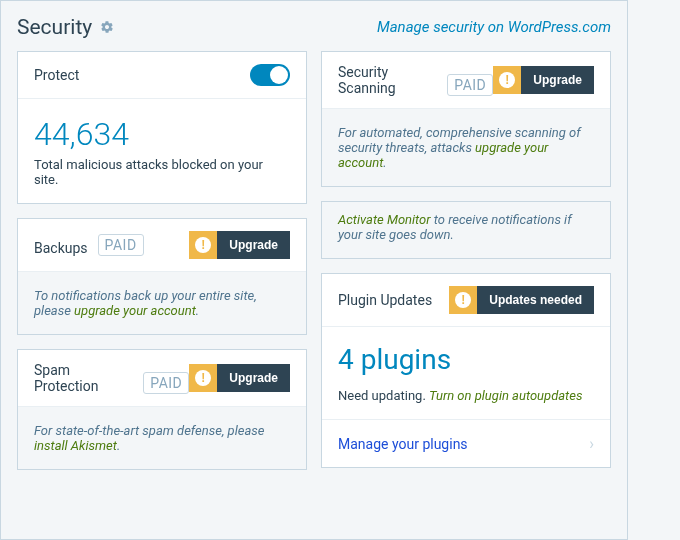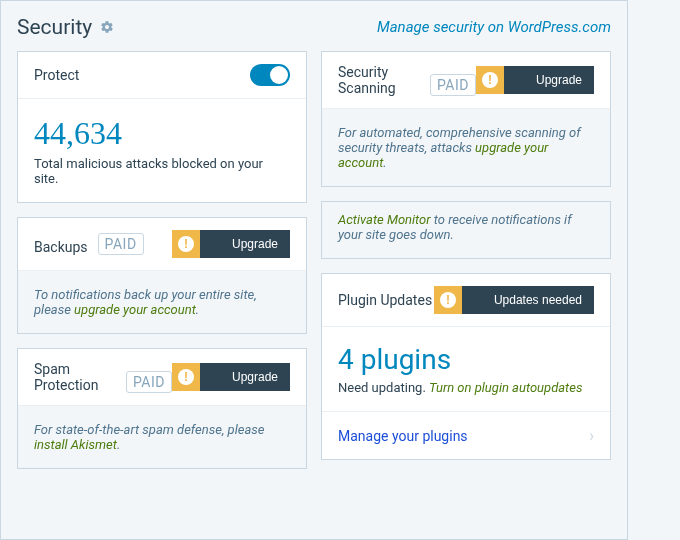--- a/index.html
+++ b/index.html
@@ -15,26 +15,26 @@
 .card { background: #fff; border: 1px solid #c8d7e1; }
 .card-header { display: flex; align-items: center; justify-content: space-between; padding: 12px 16px; background: #fff; border-bottom: 1px solid #e9eff3; }
 .card-header.no-border { border-bottom: none; }
 .card-header-left { display: flex; align-items: flex-end; gap: 10px; }
 .card-title { font-size: 14px; font-weight: 400; color: #2e4453; }
 .paid-badge { font-size: 14px; color: #87a6bc; border: 1px solid #c8d7e1; padding: 2px 6px; border-radius: 3px; letter-spacing: 0.5px; }
 .toggle { width: 40px; height: 22px; background: #0087be; border-radius: 11px; position: relative; }
 .toggle::after { content: ""; position: absolute; right: 2px; top: 2px; width: 18px; height: 18px; background: #fff; border-radius: 50%; }
 .upgrade-btn { display: flex; align-items: center; background: #2e4453; color: #fff; font-size: 12px; border: none; cursor: pointer; height: 28px; }
 .upgrade-btn .icon-box { width: 28px; height: 28px; background: #f0b849; display: flex; align-items: center; justify-content: center; }
-.upgrade-btn .btn-text { padding: 0 12px; font-weight: 400; margin-left: 20px; }
+.upgrade-btn .btn-text { padding: 0 12px; font-weight: 700; }
 .exclaim { width: 16px; height: 16px; border-radius: 50%; background: #fff; display: flex; align-items: center; justify-content: center; color: #f0b849; font-weight: 700; font-size: 12px; }
 .card-body { padding: 16px; font-size: 13px; color: #4f748e; }
 .card-body.gray { background: #f3f6f8; font-style: italic; }
-.big-number { font-size: 32px; font-weight: 300; color: #0087be; margin-bottom: 4px; font-family: Liberation Serif, serif; }
-.big-plugins { font-size: 28px; font-weight: 400; color: #0087be; margin-bottom: 4px; }
+.big-number { font-size: 32px; font-weight: 300; color: #0087be; margin-bottom: 4px; }
+.big-plugins { font-size: 28px; font-weight: 400; color: #0087be; margin-bottom: 12px; }
 .link { color: #4d7c0f; font-style: italic; text-decoration: none; }
 .card-footer { display: flex; align-items: center; justify-content: space-between; padding: 14px 16px; border-top: 1px solid #e9eff3; background: #fff; }
 .card-footer a { color: #1d4ed8; font-size: 14px; text-decoration: none; }
 .chevron { color: #c8d7e1; font-size: 16px; }
 </style>
 </head>
 <body>
 
 <div class="container">
 

